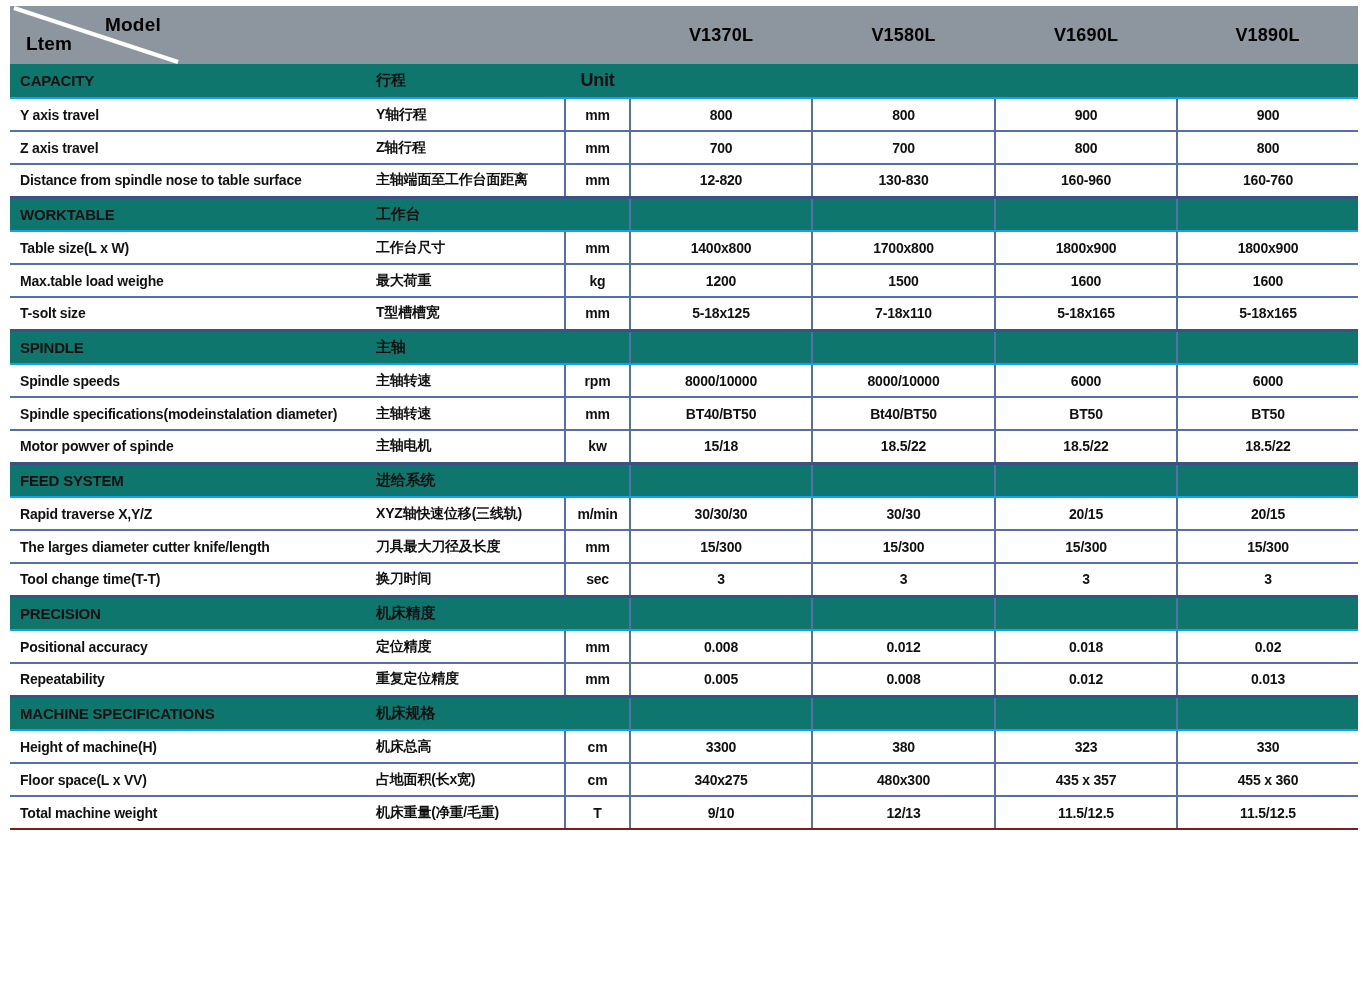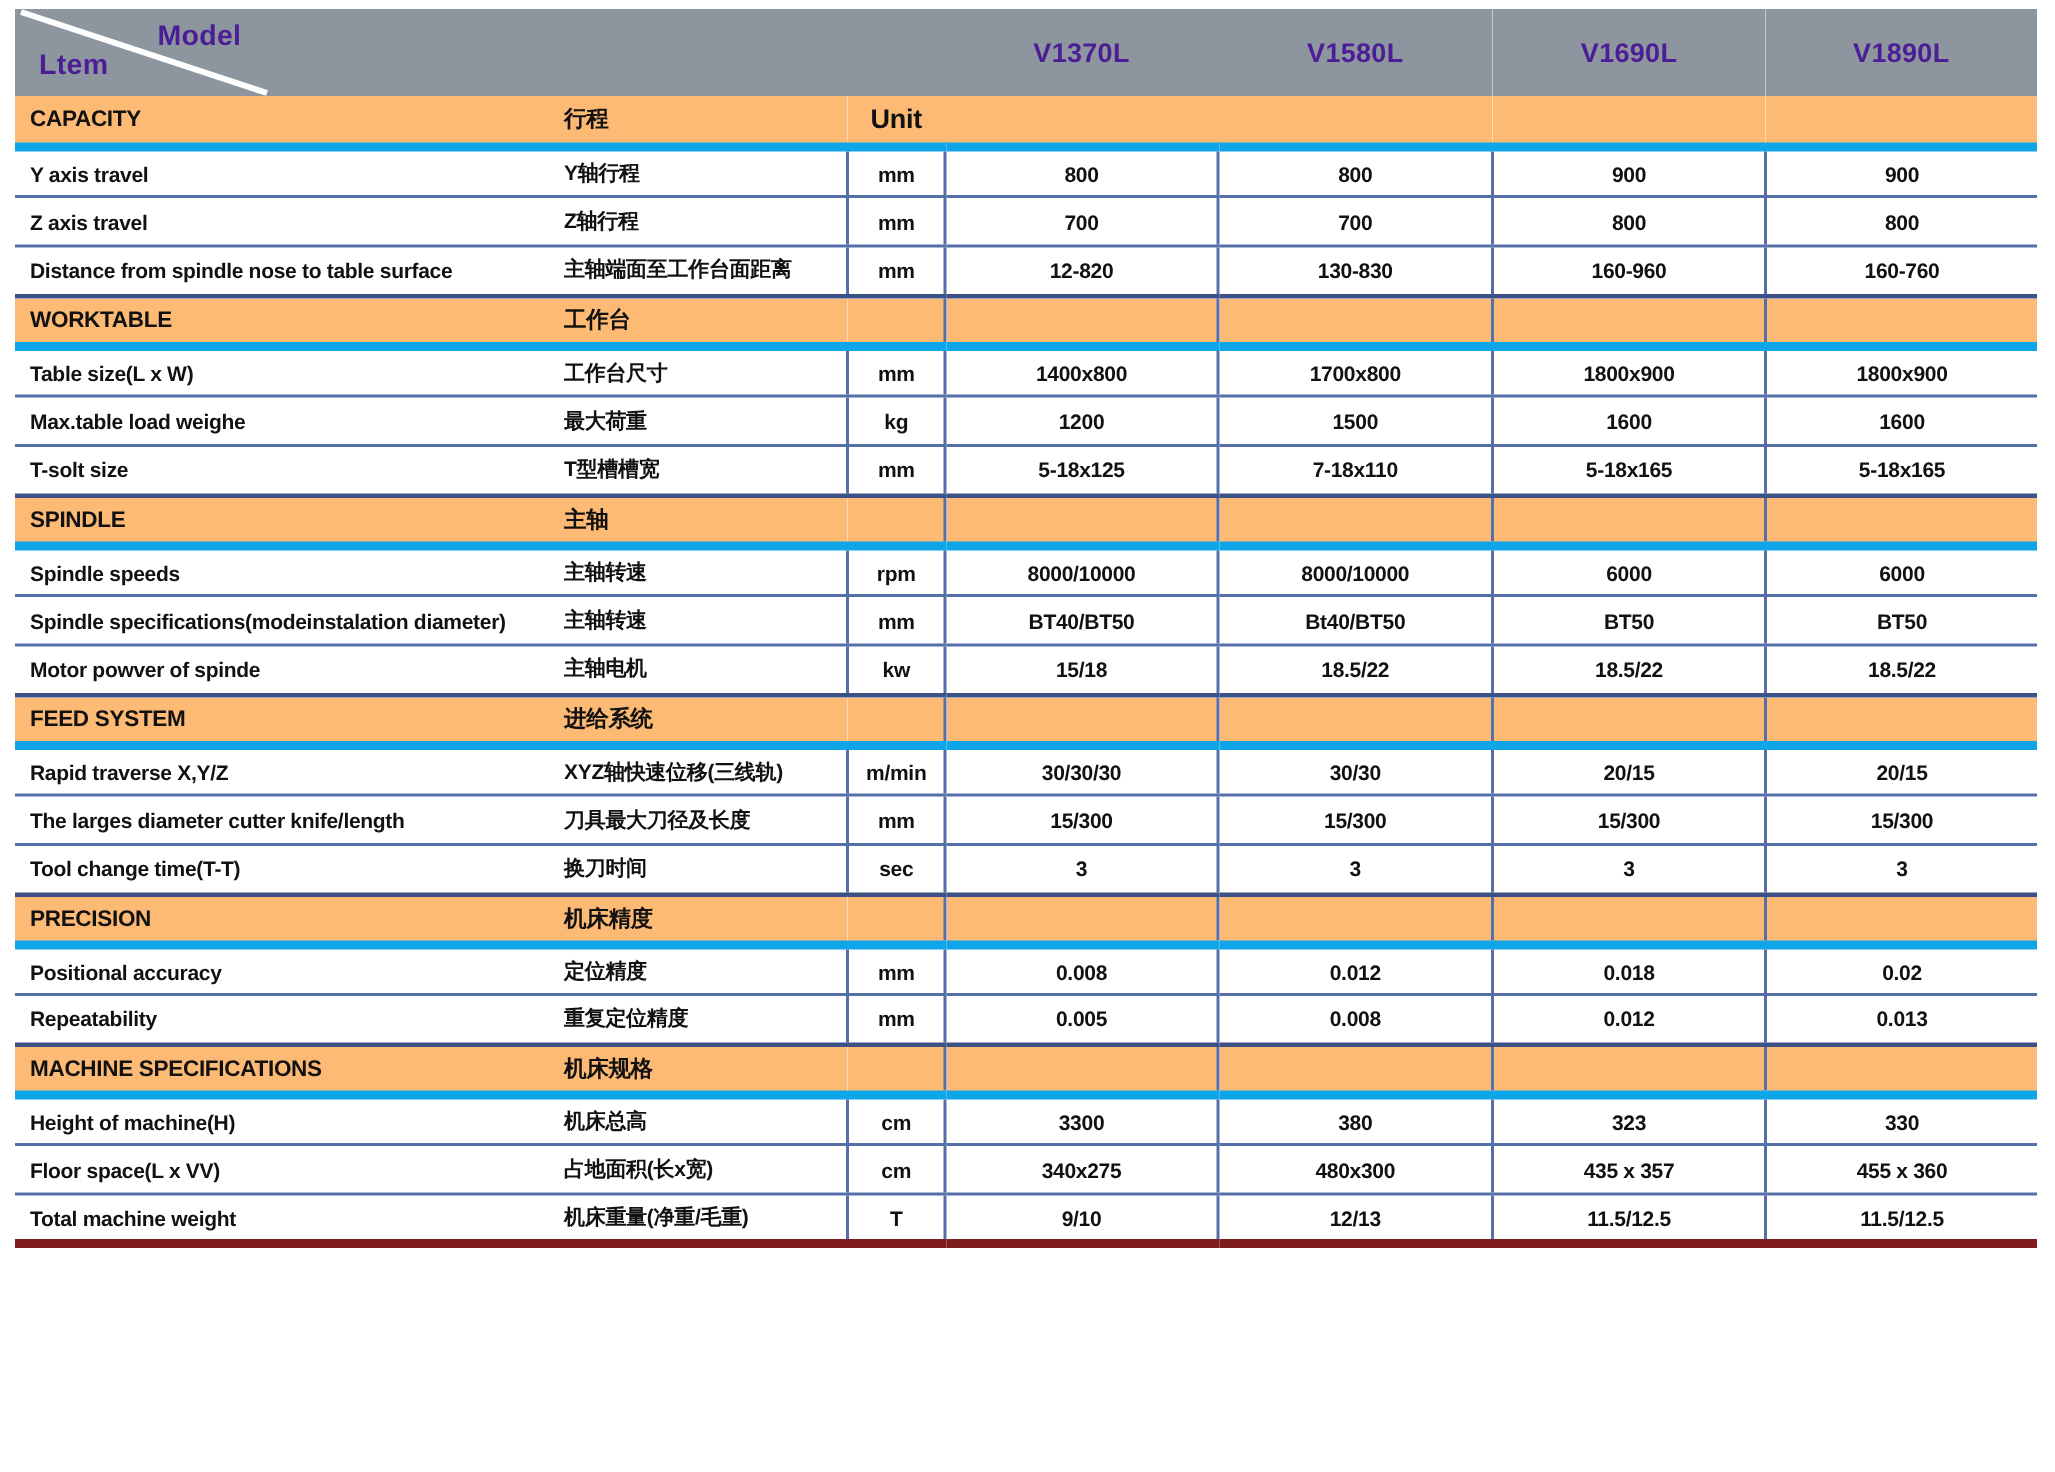--- a/index.html
+++ b/index.html
@@ -8,49 +8,49 @@
     font-family:"Liberation Sans", sans-serif;
     color:#111;
     -webkit-font-smoothing:antialiased;
   }
   .wrap{position:relative;margin:6px 0 0 10px;width:1348px;}
   table{border-collapse:collapse;table-layout:fixed;width:1348px;}
   td,th{padding:0;vertical-align:middle;box-sizing:border-box;overflow:hidden;white-space:nowrap;}
 
   
   tr.head th{
-    background:#8d969e;color:#4c1d95;height:58px;
+    background:#8d969e;color:#000000;height:58px;
     font-size:18px;font-weight:700;letter-spacing:0.2px;border:none;
   }
   th.diag{position:relative;text-align:left;}
   .diag svg{position:absolute;left:0;top:0;width:100%;height:100%;}
   .corner-top{position:absolute;left:95px;top:8px;font-size:19px;}
   .corner-bottom{position:absolute;left:16px;top:27px;font-size:19px;}
 
   
   tr.section-row td{
-    background:#fdba74;height:34px;
-    border-top:3px solid #3c5185;border-bottom:6px solid #0ea5e9;
+    background:#0f766e;height:34px;
+    border-top:3px solid #3c5185;border-bottom:2px solid #0ea5e9;
     font-weight:700;font-size:15px;letter-spacing:-0.2px;
   }
   tr.section-row.first td{border-top:none;}
   tr.section-row td.c4,tr.section-row td.c5,tr.section-row td.c6,tr.section-row td.c7{
     border-left:2px solid #5570a8;
   }
   tr.section-row.first td.c4,tr.section-row.first td.c5,
   tr.section-row.first td.c6,tr.section-row.first td.c7{border-left:none;}
 
   
   tr.data-row td{
     background:#fff;height:33px;border-bottom:2px solid #5570a8;
     font-weight:700;font-size:14px;letter-spacing:-0.2px;
   }
   tr.data-row td.c3,tr.data-row td.c4,tr.data-row td.c5,
   tr.data-row td.c6,tr.data-row td.c7{border-left:2px solid #5570a8;}
-  tbody tr:last-child td{border-bottom:6px solid #7f1d1d;margin-top:44px;}
+  tbody tr:last-child td{border-bottom:2px solid #7f1d1d;margin-top:44px;}
 
   
   td.c1,th.c1{text-align:left;padding-left:10px;}
   td.c2{text-align:left;padding-left:4px;}
   td.c3{text-align:center;font-size:13.5px;}
   tr.section-row td.c3{text-align:center;font-size:18px;}
   td.c4,td.c5,td.c6,td.c7{text-align:center;}
   td.cn{font-size:15px;}
 </style>
 </head>

